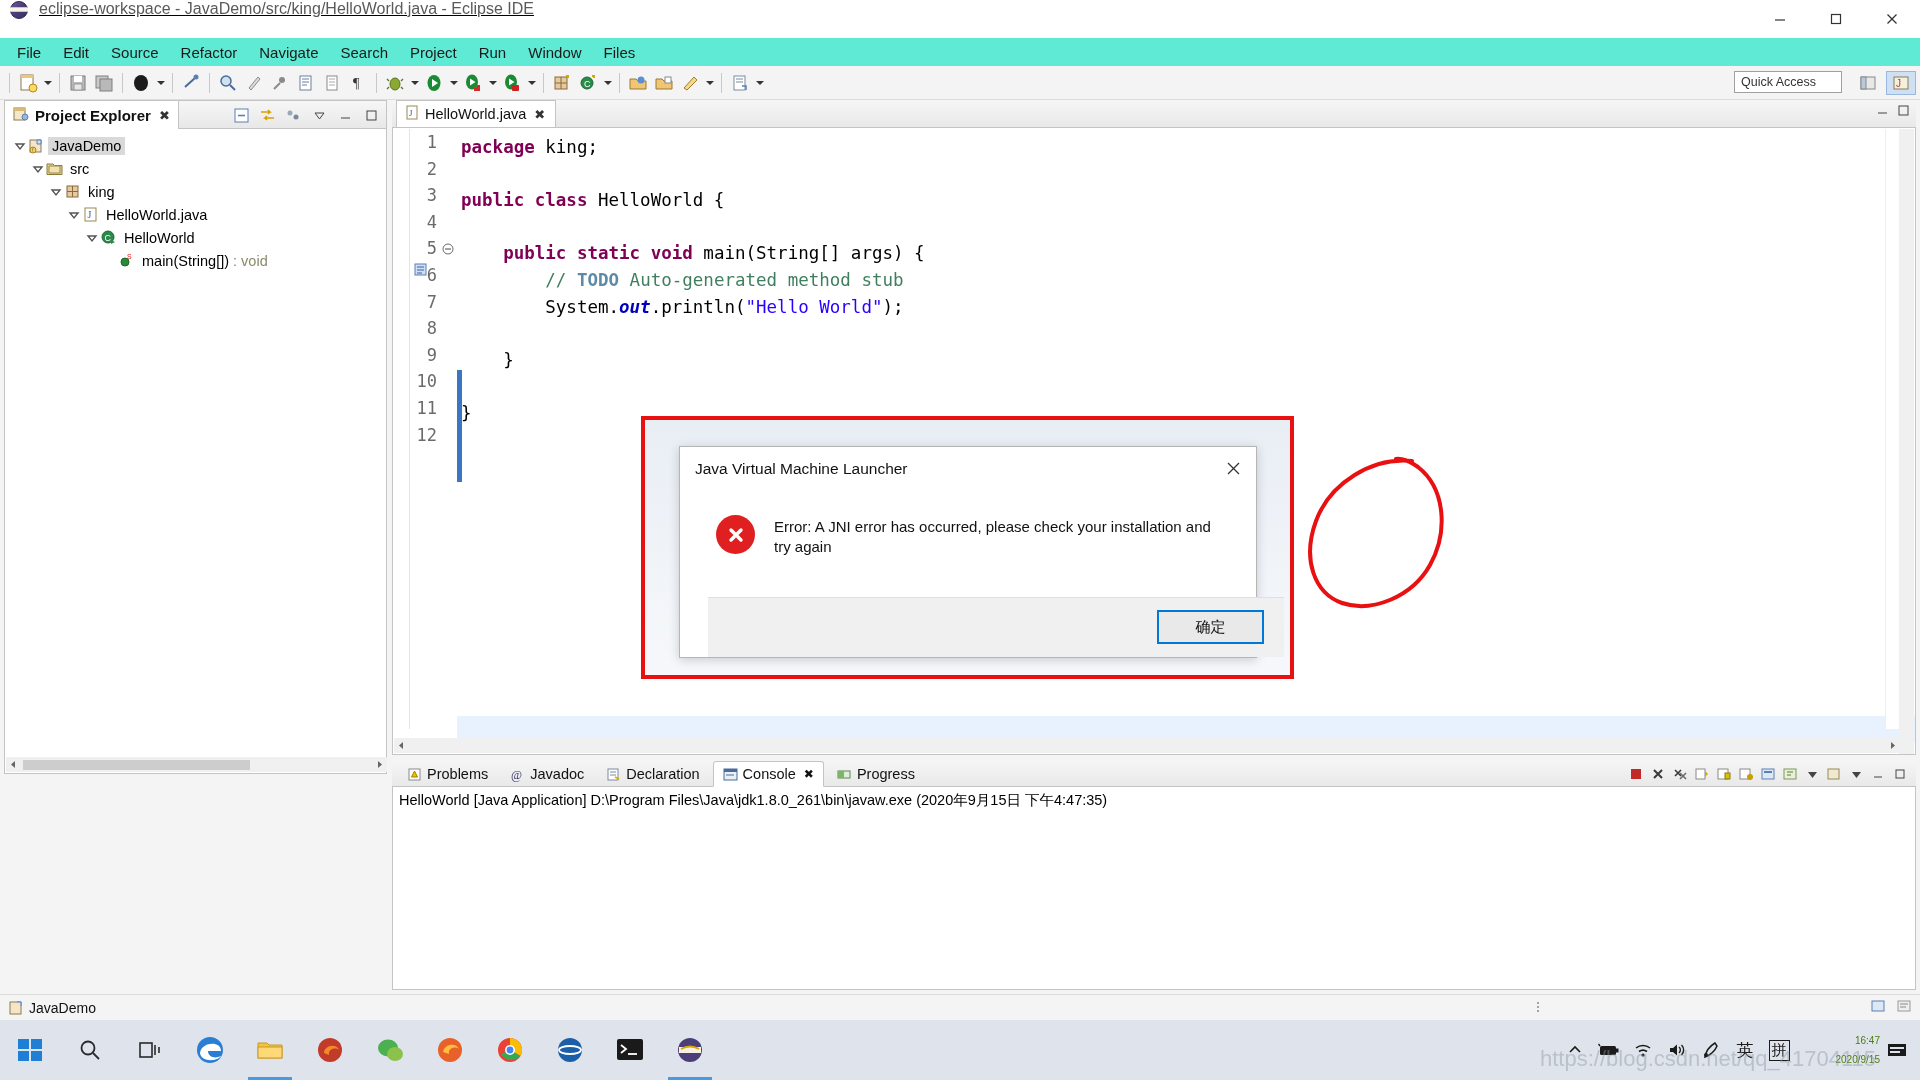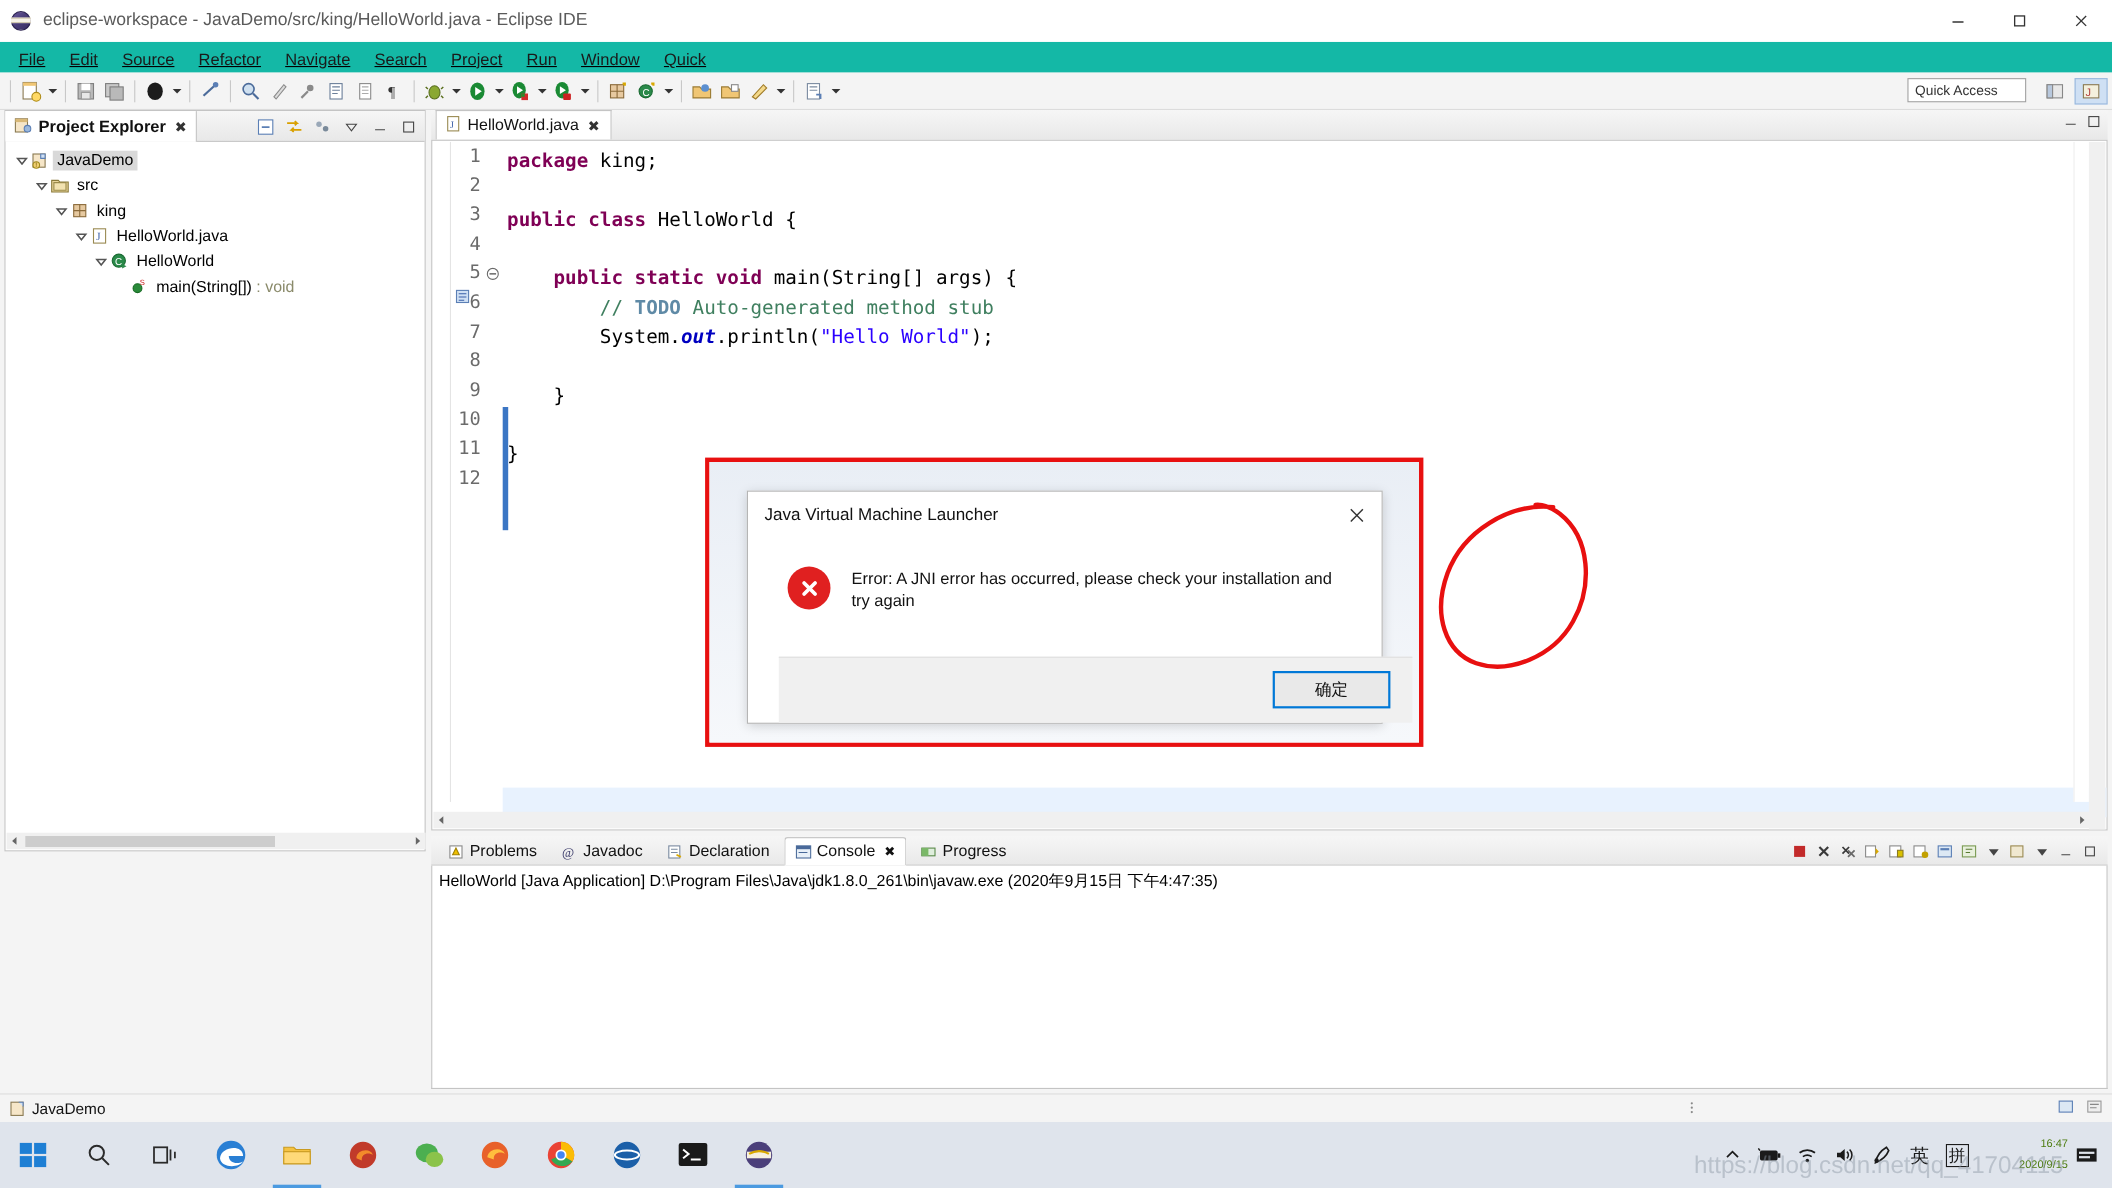--- a/index.html
+++ b/index.html
@@ -9,38 +9,38 @@
     font-family:"Liberation Sans", sans-serif;
     font-size:14px;
     background:#f0f0f0;
     overflow:hidden;
     position:relative;
     -webkit-font-smoothing:antialiased;
   }
   .app { position:absolute; left:0; top:0; width:1920px; height:1020px; background:#f4f4f4; }
 
   
-  .titlebar { height:38px; background:#ffffff; display:flex; align-items:center; position:relative; }
+  .titlebar { height:38px; background:#ffffff; display:flex; align-items:flex-start; position:relative;text-decoration:underline; }
   .tb-icon { width:20px; height:20px; margin-left:10px; margin-right:9px; position:relative; }
   .tb-icon .globe {
     width:18px; height:18px; border-radius:50%;
     background:linear-gradient(135deg,#6b5a9e 0%,#4b3f7a 45%,#3b2f63 100%);
     border:1px solid #2b2250; position:absolute; top:1px; left:0;
   }
   .tb-icon .band {
     position:absolute; left:0px; top:7px; width:18px; height:5px;
     background:#f7f3e8; border-top:1px solid #cfc7ae; border-bottom:1px solid #cfc7ae;
   }
   .tb-title { font-size:16px; color:#5a5a5a; }
   .win-btns { position:absolute; right:0; top:0; height:38px; display:flex; }
   .win-btn { width:56px; height:38px; display:flex; align-items:center; justify-content:center; color:#3a3a3a; }
   .win-btn svg { display:block; }
 
   
-  .menubar { height:28px; background:#14b8a6; display:flex; align-items:flex-end; padding-left:6px;text-decoration:underline; }
+  .menubar { height:28px; background:#5eead4; display:flex; align-items:center; padding-left:6px; }
   .menu-item { padding:3px 11px; font-size:15px; color:#1a1a1a; }
 
   
   .toolbar { height:34px; background:#f4f4f4; display:flex; align-items:center; padding-left:4px; position:relative; border-bottom:1px solid #dcdcdc; }
   .tb-sep { width:1px; height:20px; background:#c8c8c8; margin:0 5px; }
   .tbi { width:26px; height:26px; display:flex; align-items:center; justify-content:center; position:relative; }
   .tb-arrow { width:13px; height:26px; display:flex; align-items:center; justify-content:center; }
   .tb-arrow::after { content:""; border-left:4px solid transparent; border-right:4px solid transparent; border-top:4px solid #333; }
   .quick-access {
     position:absolute; right:78px; top:5px; width:108px; height:22px;
@@ -186,21 +186,21 @@
   <div class="menubar">
     <div class="menu-item">File</div>
     <div class="menu-item">Edit</div>
     <div class="menu-item">Source</div>
     <div class="menu-item">Refactor</div>
     <div class="menu-item">Navigate</div>
     <div class="menu-item">Search</div>
     <div class="menu-item">Project</div>
     <div class="menu-item">Run</div>
     <div class="menu-item">Window</div>
-    <div class="menu-item">Quick</div>
+    <div class="menu-item">Files</div>
   </div>
 
   <div class="toolbar">
     <div class="tb-sep"></div>
     <div class="tbi">
       <svg width="20" height="20">
           <rect x="3" y="2" width="12" height="15" fill="#fff" stroke="#8a7a52"></rect>
           <rect x="3" y="2" width="12" height="3" fill="#f0c674"></rect>
           <circle cx="15" cy="15" r="4" fill="#ffd966" stroke="#b08d1b"></circle>
         </svg>

